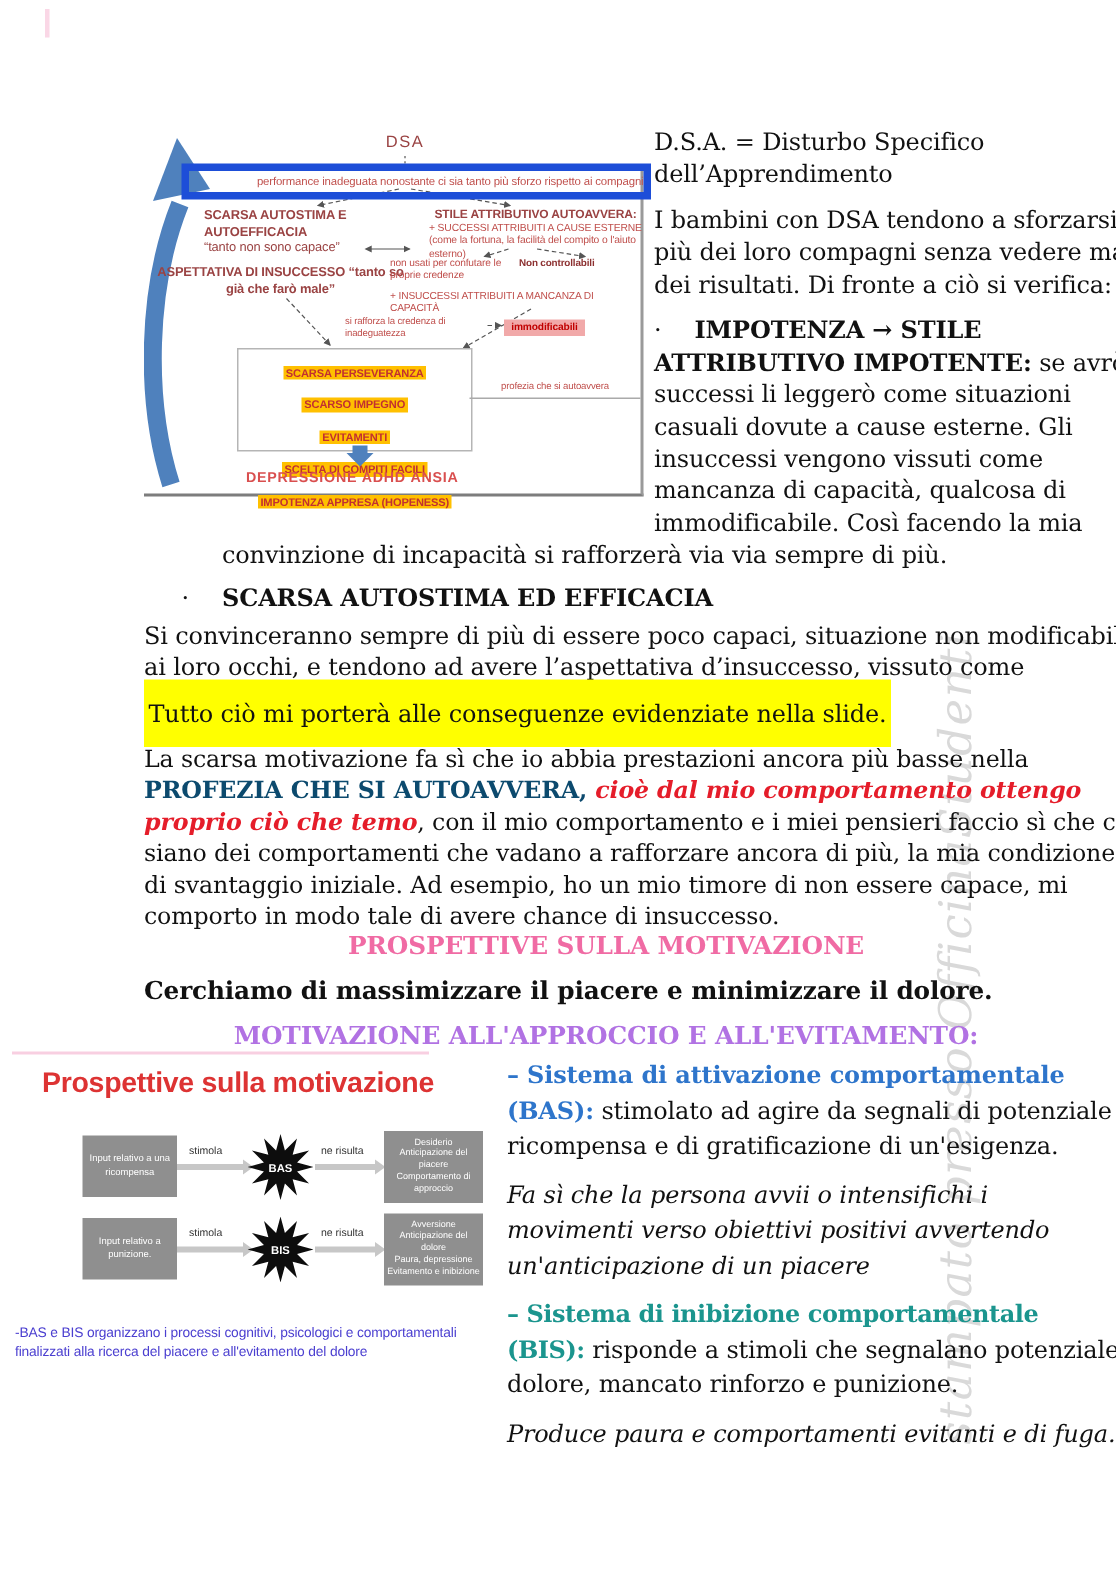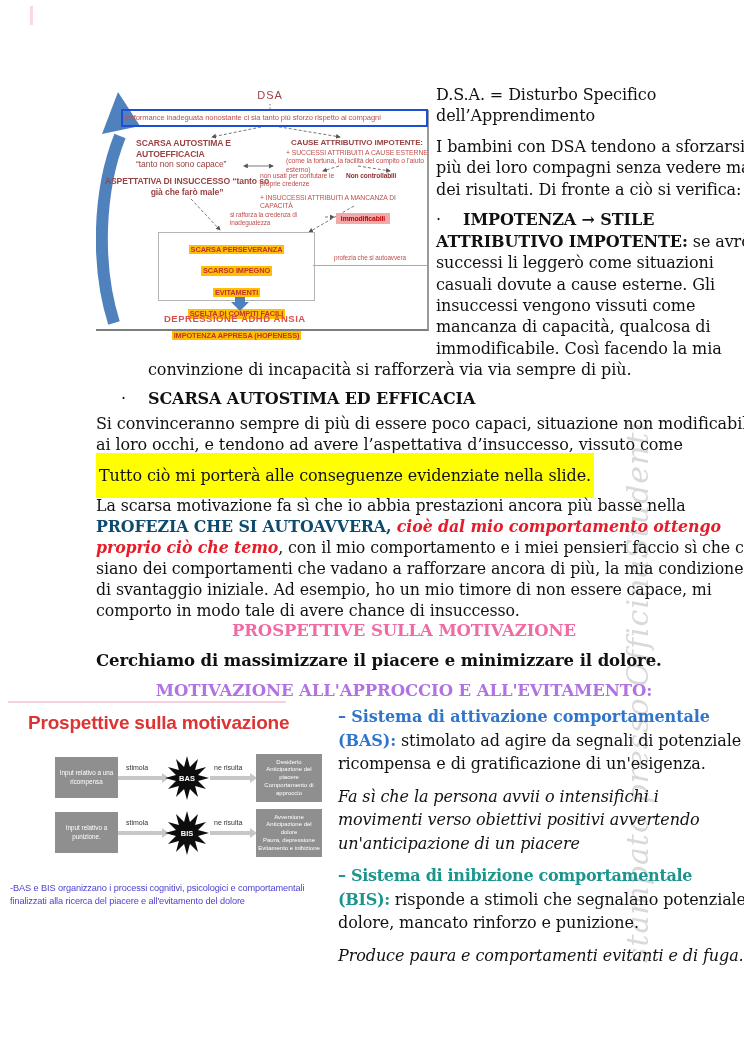--- a/index.html
+++ b/index.html
@@ -21,22 +21,22 @@
   .h-pink{top:536px;color:#f06ba4;}
   .statement{position:absolute;left:0;top:566px;margin:0;font-weight:bold;font-size:16.5px;}
   .h-violet{top:596px;color:#b172e3;}
   
   .s1{float:left;width:338px;height:247px;margin:2px 2px 6px 0;position:relative;
       font-family:"Liberation Sans",sans-serif;}
   .s1 .lay{position:absolute;}
   .s1-frame{left:0;top:24px;width:331px;height:219px;border-right:2px solid #9a9a9a;
             border-bottom:2px solid #7d7d7d;}
   .dsa{left:154px;top:2px;width:40px;text-align:center;font-size:11px;color:#9a4343;letter-spacing:1px;}
-  .perf{left:25px;top:23px;width:303px;height:14px;border:2px solid #1d4ed8;color:#c0504d;
-        font-size:7.6px;text-align:left;line-height:14px;white-space:nowrap;overflow:hidden;}
+  .perf{left:25px;top:23px;width:303px;height:14px;border:5px solid #1d4ed8;color:#c0504d;
+        font-size:7.6px;text-align:right;line-height:14px;white-space:nowrap;overflow:hidden;}
   .autostima{left:40px;top:52px;width:145px;font-size:8.6px;font-weight:bold;
              color:#9a4343;line-height:1.25;}
   .autostima .quote{font-weight:normal;}
   .stile{left:190px;top:52px;width:142px;text-align:center;font-size:8px;font-weight:bold;color:#9a4343;}
   .successi{left:190px;top:63px;width:142px;font-size:6.9px;color:#c0504d;line-height:1.2;}
   .aspett{left:2px;top:90px;width:178px;text-align:center;font-size:8.6px;font-weight:600;
           color:#9a4343;line-height:1.25;}
   .nonusati{left:164px;top:86px;width:84px;font-size:6.8px;color:#c0504d;line-height:1.2;}
   .noncontr{left:250px;top:86px;width:82px;font-size:6.6px;color:#8c3030;font-weight:bold;}
   .insucc{left:164px;top:108px;width:168px;font-size:6.8px;color:#c0504d;line-height:1.2;}
@@ -124,21 +124,21 @@
       <div class="lay s1-frame"></div>
       <div class="lay dsa">DSA</div>
       <div class="lay perf">performance inadeguata nonostante ci sia tanto più sforzo rispetto ai compagni</div>
 
       <div class="lay autostima">
         <div>SCARSA AUTOSTIMA E</div>
         <div>AUTOEFFICACIA</div>
         <div class="quote">“tanto non sono capace”</div>
       </div>
 
-      <div class="lay stile">CAUSE ATTRIBUTIVO IMPOTENTE:</div>
+      <div class="lay stile">STILE ATTRIBUTIVO AUTOAVVERA:</div>
       <div class="lay successi">+ SUCCESSI ATTRIBUITI A CAUSE ESTERNE (come la fortuna, la facilità del compito o l'aiuto esterno)</div>
       <div class="lay aspett">ASPETTATIVA DI INSUCCESSO “tanto so già che farò male”</div>
       <div class="lay nonusati">non usati per confutare le proprie credenze</div>
       <div class="lay noncontr">Non controllabili</div>
       <div class="lay insucc">+ INSUCCESSI ATTRIBUITI A MANCANZA DI CAPACITÀ</div>
       <div class="lay rafforza">si rafforza la credenza di inadeguatezza</div>
       <div class="lay immod">immodificabili</div>
 
       <div class="lay cbox">
         <div><span class="oline">SCARSA PERSEVERANZA</span></div>

